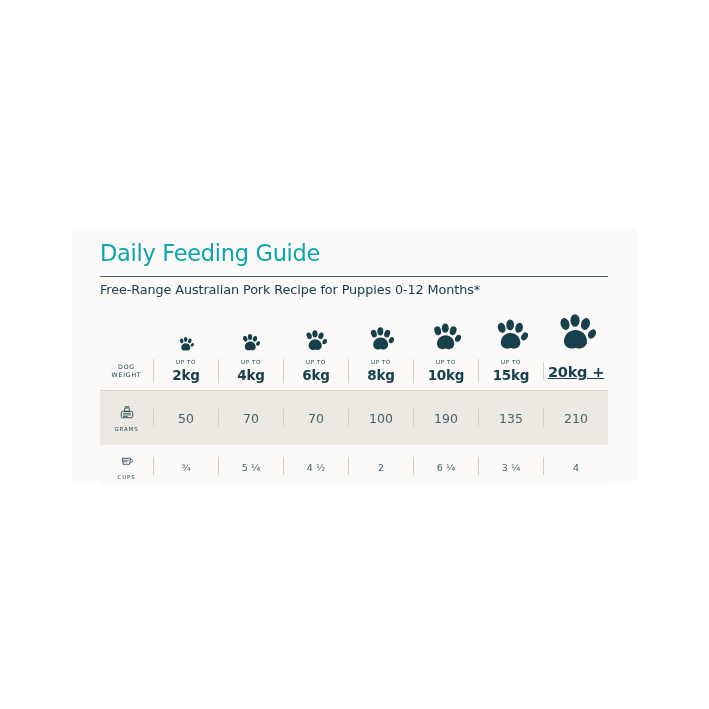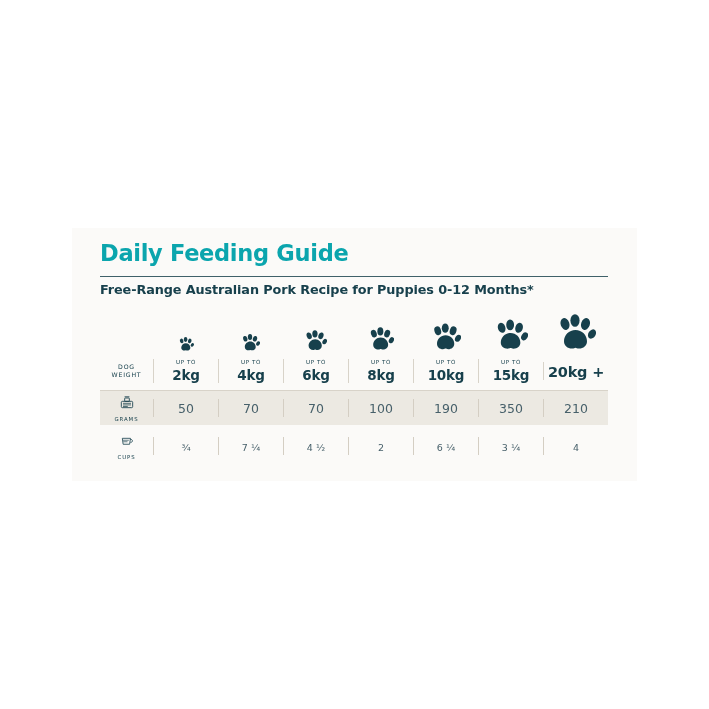--- a/index.html
+++ b/index.html
@@ -26,42 +26,42 @@
     width: 565px;
     height: 253px;
     background: #fbfaf8;
   }
 
   .title {
     position: absolute;
     left: 28px;
     top: 12px;
     font-size: 22.5px;
-    font-weight: bold;
+    font-weight: normal;
     letter-spacing: -0.3px;
     color: #0ba5ad;
     font-family: "DejaVu Sans", sans-serif;
   }
 
   .divider {
     position: absolute;
     left: 28px;
     top: 48px;
     width: 508px;
     height: 1px;
     background: #1d4450;
     opacity: 0.85;
   }
 
   .subtitle {
     position: absolute;
     left: 28px;
     top: 54px;
     font-size: 12.8px;
-    font-weight: bold;
+    font-weight: normal;
     color: #17404c;
     letter-spacing: -0.1px;
     font-family: "DejaVu Sans", sans-serif;
   }
 
   
   .table {
     position: absolute;
     left: 28px;
     top: 82px;
@@ -78,21 +78,21 @@
     height: 42px;
     align-items: flex-end;
   }
 
   .row-weight {
     height: 38px;
     align-items: center;
   }
 
   .row-grams {
-    height: 34px;
+    height: 54px;
     align-items: center;
     background: #ece9e2;
   }
 
   .row-cups {
     height: 42px;
     align-items: center;
     background: #fbfaf8;
   }
 
@@ -137,20 +137,21 @@
   .kg {
     font-size: 13.5px;
     font-weight: bold;
     color: #17404c;
     font-family: "DejaVu Sans", sans-serif;
     letter-spacing: -0.2px;
   }
 
   .kg.big {
     font-size: 14.5px;
+    text-decoration: underline;
   }
 
   .dogweight {
     font-size: 6.2px;
     line-height: 8.5px;
     letter-spacing: 0.8px;
     color: #17404c;
     text-transform: uppercase;
     font-family: "DejaVu Sans", sans-serif;
     font-weight: normal;
@@ -343,21 +344,21 @@
         <div class="cell sep">
           <span class="value">70</span>
         </div>
         <div class="cell sep">
           <span class="value">100</span>
         </div>
         <div class="cell sep">
           <span class="value">190</span>
         </div>
         <div class="cell sep">
-          <span class="value">350</span>
+          <span class="value">135</span>
         </div>
         <div class="cell sep">
           <span class="value">210</span>
         </div>
       </div>
 
       <div class="row row-cups">
         <div class="cell first">
           <div class="icon-stack">
             <span>
@@ -367,21 +368,21 @@
                 <path d="M6.3 11.6h8M6.6 14h5.6" stroke="#17404c" stroke-width="1.05" stroke-linecap="round"></path>
               </svg>
             </span>
             <div class="icon-label">CUPS</div>
           </div>
         </div>
         <div class="cell sep">
           <span class="value-cups">¾</span>
         </div>
         <div class="cell sep">
-          <span class="value-cups">7 ¼</span>
+          <span class="value-cups">5 ¼</span>
         </div>
         <div class="cell sep">
           <span class="value-cups">4 ½</span>
         </div>
         <div class="cell sep">
           <span class="value-cups">2</span>
         </div>
         <div class="cell sep">
           <span class="value-cups">6 ¼</span>
         </div>

